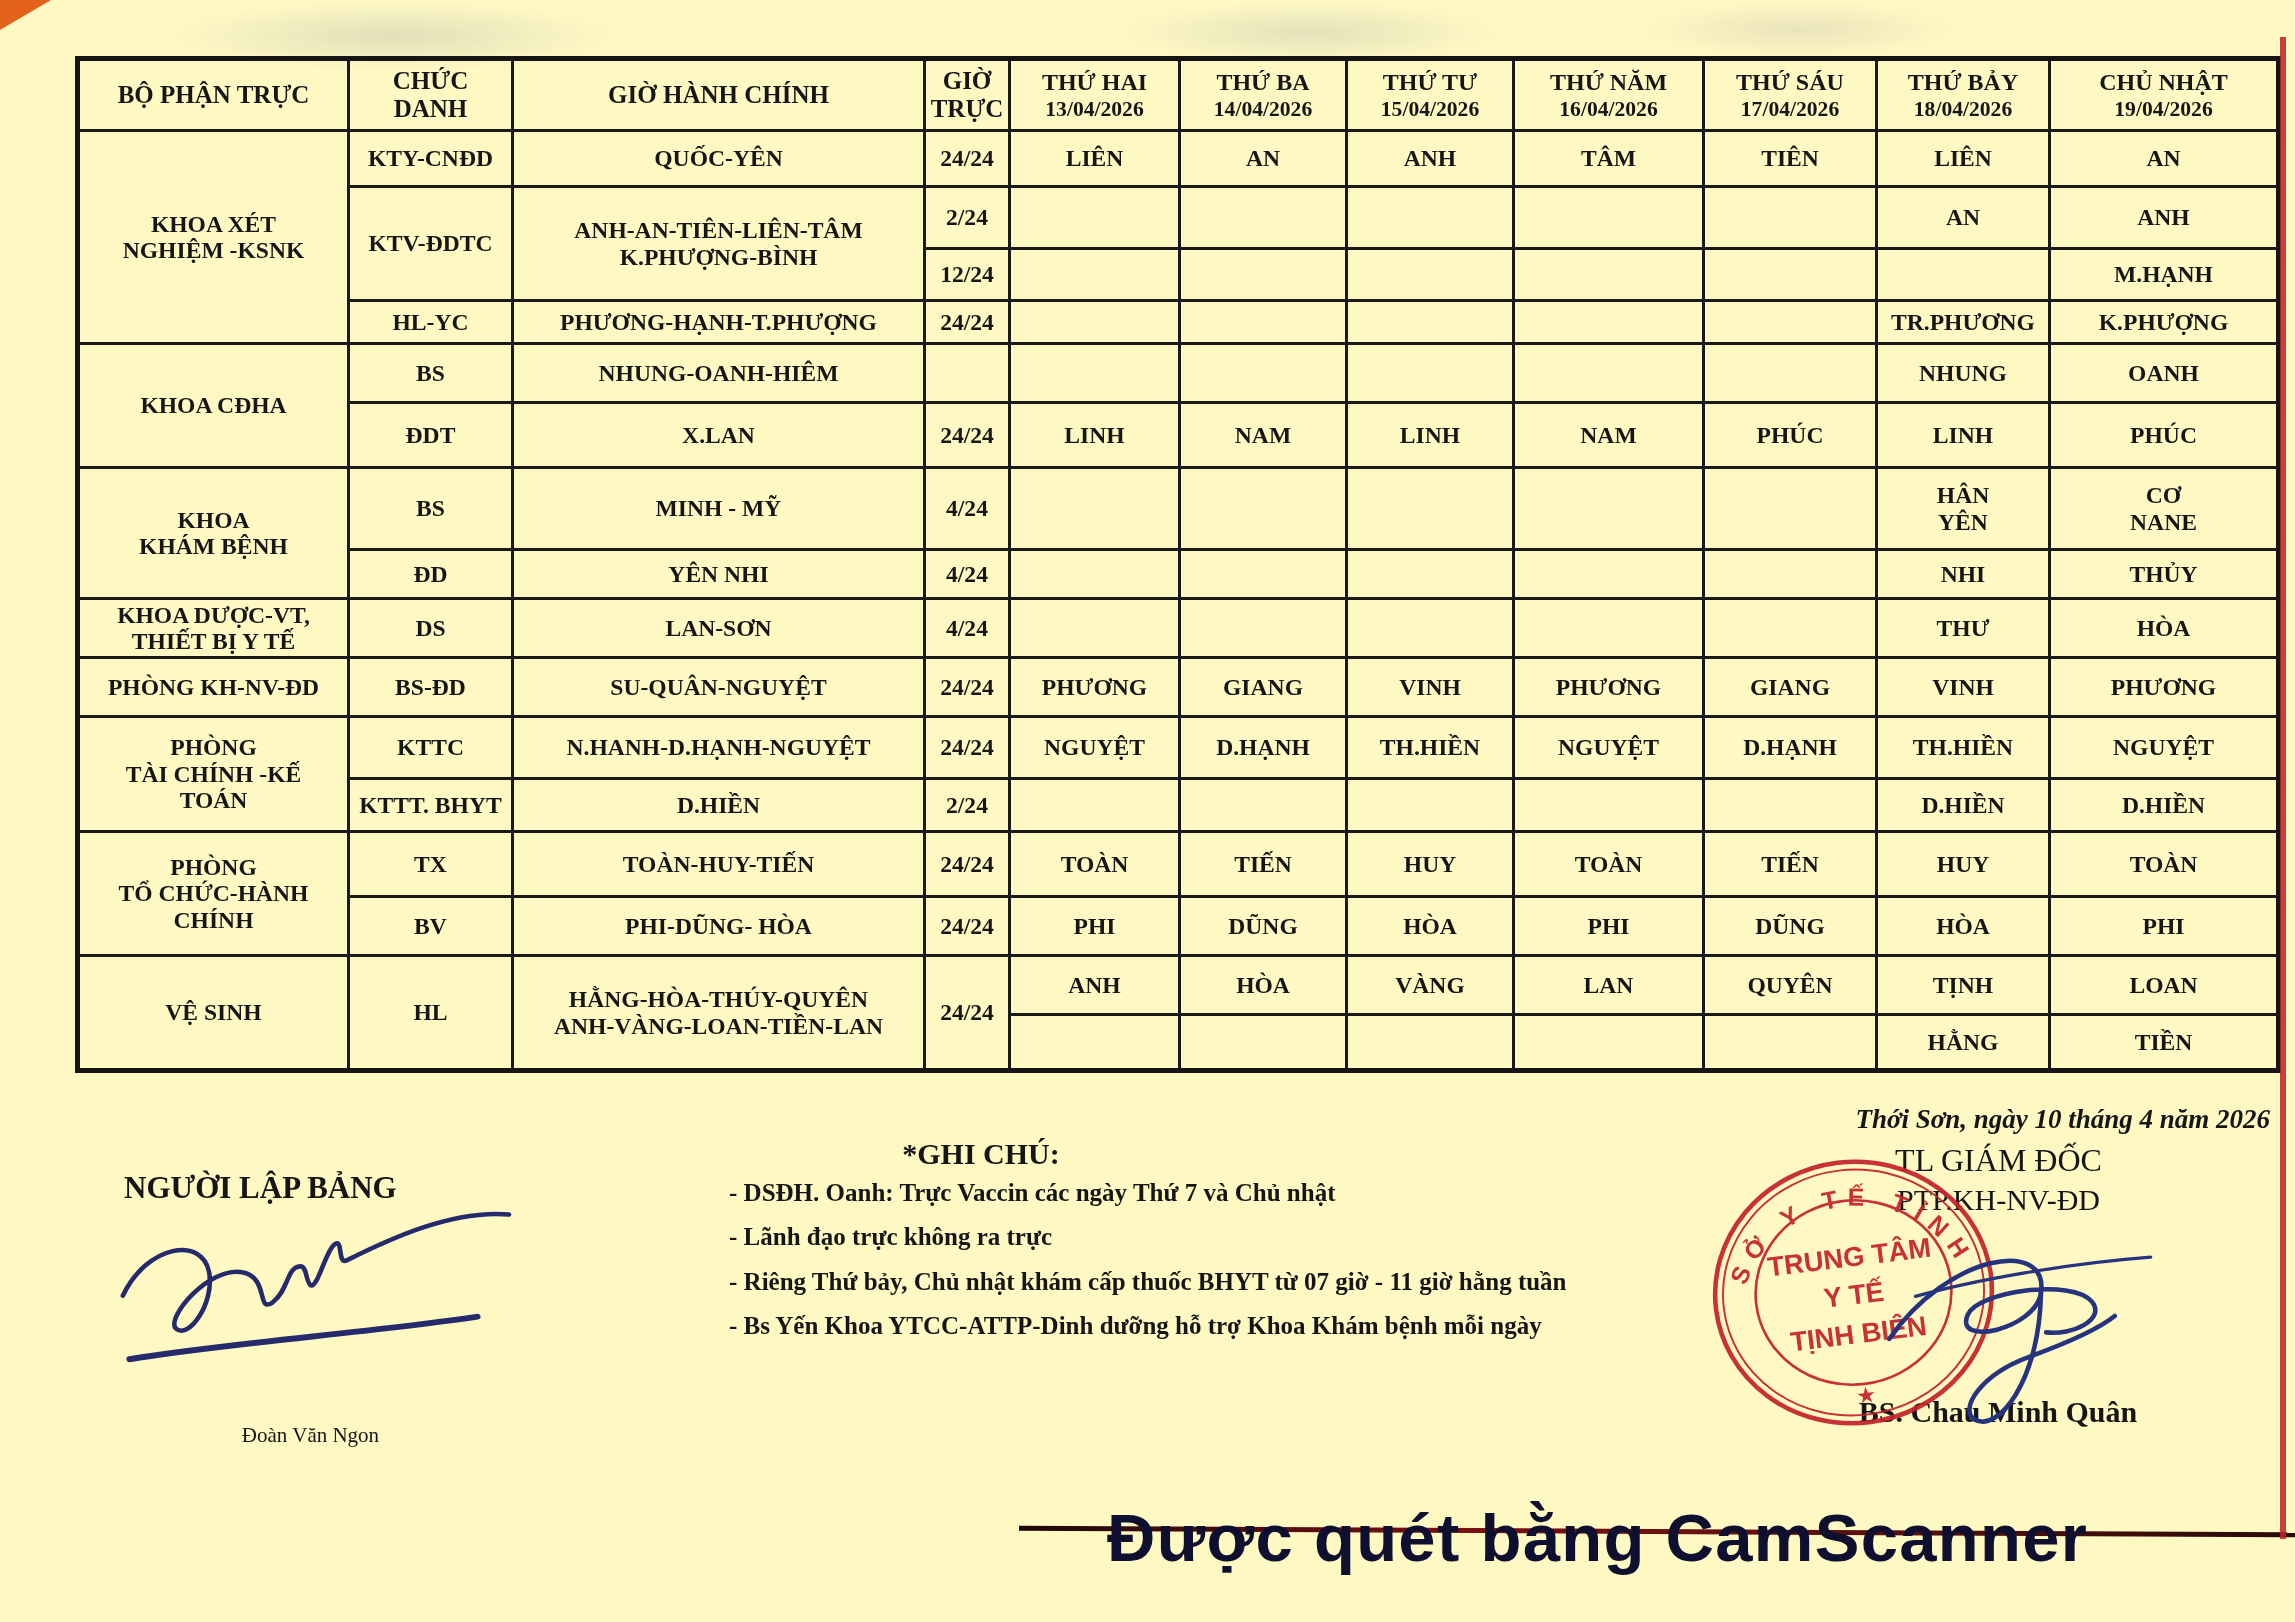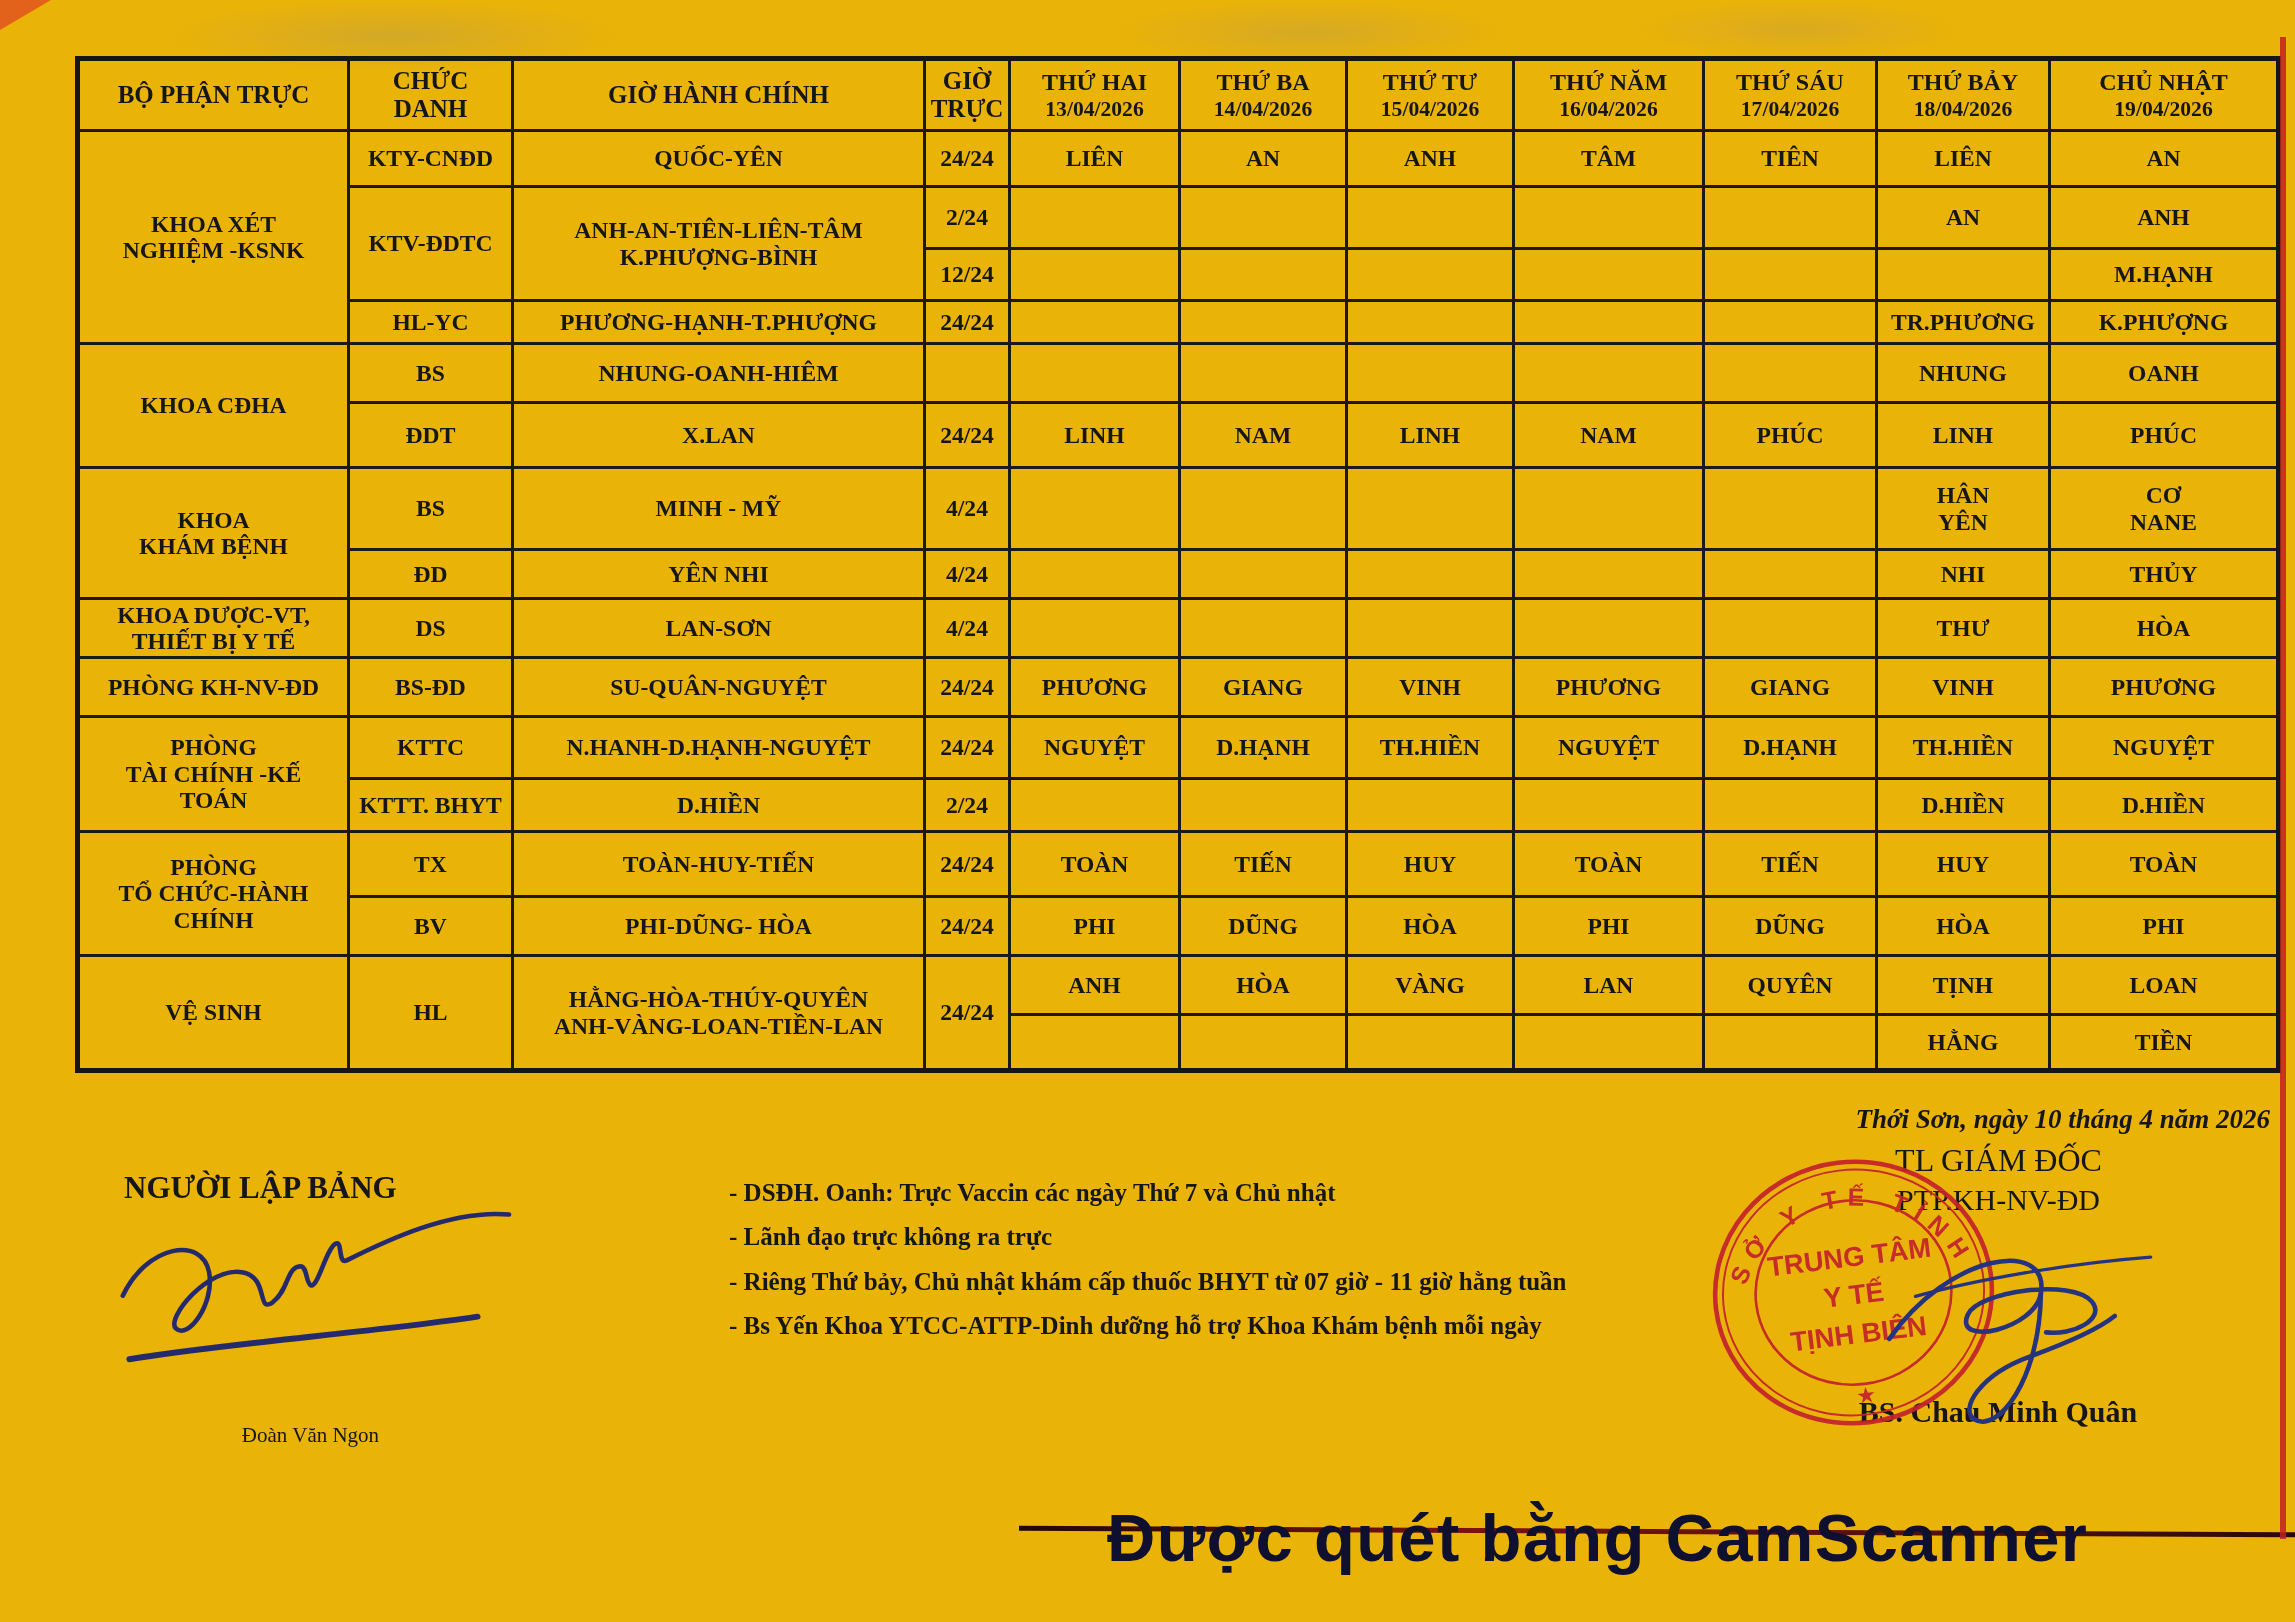--- a/index.html
+++ b/index.html
@@ -1,20 +1,20 @@
 <!DOCTYPE html>
 <html style="font-size:10.5px"><head>
 <meta charset="utf-8">
 <style>
   html,body { margin:0; padding:0; }
   body {
     width:2295px; height:1622px; position:relative; overflow:hidden;
     background:#ffffff; font-family:"Liberation Serif", serif; color:#161616;
   }
-  .page { position:absolute; inset:0; background:#eab308; }
+  .page { position:absolute; inset:0; background:#fef9c3; }
   .smudge { position:absolute; pointer-events:none; }
 
   
   .corner-orange { position:absolute; left:0; top:0; width:0; height:0;
     border-top:30px solid #e2621b; border-right:51px solid transparent; z-index:9; }
   .edge-right { position:absolute; left:2280px; top:37px; width:5.9px; height:1502px;
     background:#bc2025; opacity:.85; z-index:8; }
   .edge-bottom { position:absolute; left:1019px; top:1529px; width:1276px; height:4.6px;
     background:linear-gradient(to right,#1d090a,#7a1113 35%,#55100f 70%,#2a0a0a);
     transform:rotate(0.30deg); z-index:5; }
@@ -316,20 +316,21 @@
       <td></td>
       <td></td>
       <td></td>
       <td></td>
       <td>HẰNG</td>
       <td>TIỀN</td>
     </tr>
   </tbody>
     </table>
 
+  <div class="ghi-chu-title">*GHI CHÚ:</div>
   <div class="notes">
     <div class="note-line">- DSĐH. Oanh: Trực Vaccin các ngày Thứ 7 và Chủ nhật</div>
     <div class="note-line">- Lãnh đạo trực không ra trực</div>
     <div class="note-line">- Riêng Thứ bảy, Chủ nhật khám cấp thuốc BHYT từ 07 giờ - 11 giờ hằng tuần</div>
     <div class="note-line">- Bs Yến Khoa YTCC-ATTP-Dinh dưỡng hỗ trợ Khoa Khám bệnh mỗi ngày</div>
   </div>
 
   <div class="maker-title">NGƯỜI LẬP BẢNG</div>
   <svg class="maker-sig" viewBox="0 0 640 290">
     <path d="M18,140 C55,62 140,48 150,105 C158,152 118,208 99,190 C84,174 148,96 200,104 C242,111 222,168 247,150 C272,131 268,96 289,95 C300,95 297,119 305,124 C316,130 330,62 345,60 C353,59 347,92 360,86 C420,56 520,8 608,16" fill="none" stroke="#242a6b" stroke-width="7" stroke-linecap="round"></path>

